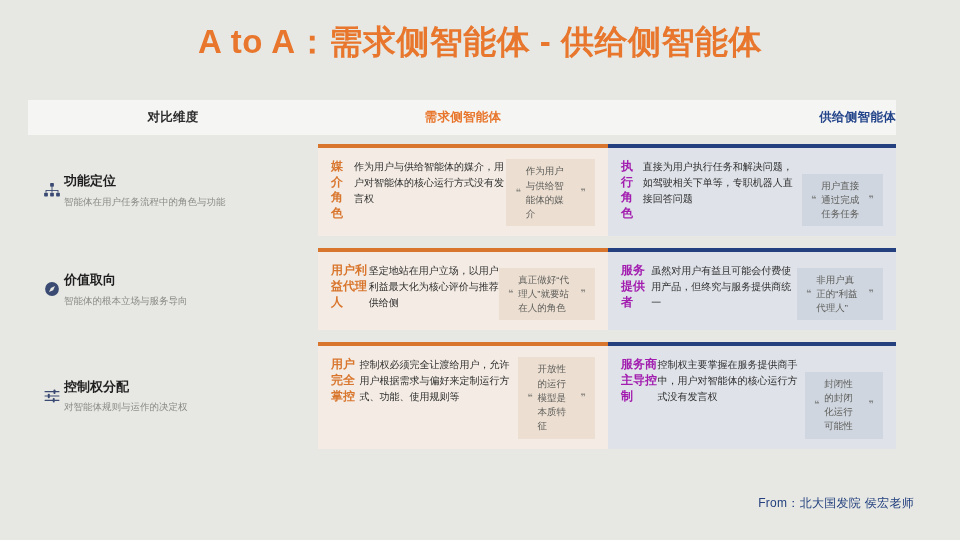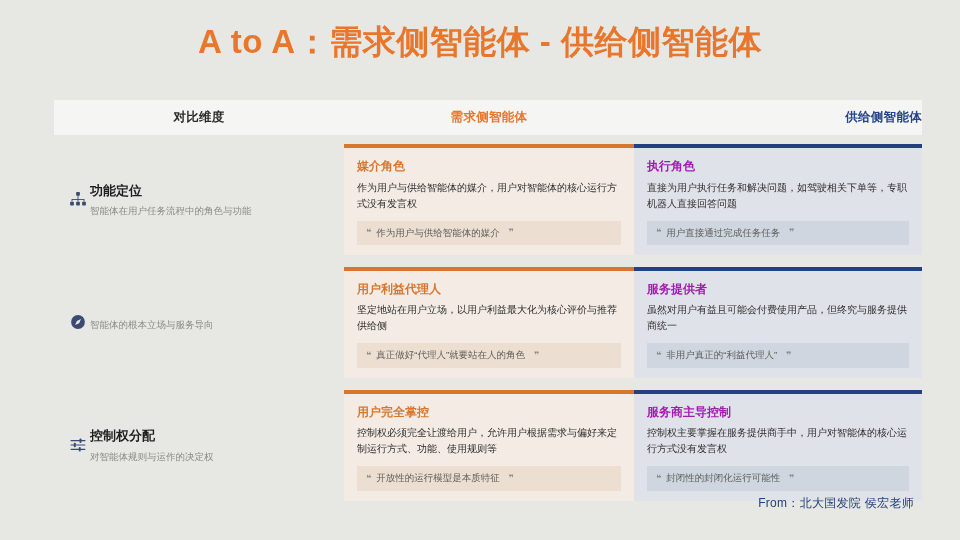--- a/index.html
+++ b/index.html
@@ -15,21 +15,21 @@
   .title{
     position:absolute;left:0;right:0;top:20px;
     text-align:center;
     font-size:33px;font-weight:bold;letter-spacing:.5px;
     color:#e8762c;
     white-space:nowrap;
   }
 
   
   .table{
-    position:absolute;left:54px;top:100px;width:868px;
+    position:absolute;left:28px;top:100px;width:868px;
   }
   .thead{
     display:flex;
     background:#f5f5f4;
     height:35px;
     align-items:center;
   }
   .th{
     font-size:12.5px;font-weight:bold;text-align:center;
     letter-spacing:.3px;
@@ -65,21 +65,21 @@
   
   .card{
     width:290px;box-sizing:border-box;
     display:flex;flex-direction:column;
     padding:0;
   }
   .card.supply{width:288px;}
   .card-bar{height:4px;width:100%;}
   .card-body{
     flex:1;padding:11px 13px 10px 13px;
-    display:flex;flex-direction:column;
+    display:flex;flex-direction:row;
   }
   .card-title{
     font-size:12px;font-weight:bold;line-height:1.3;margin-bottom:5px;
   }
   .card-desc{
     font-size:10px;line-height:1.6;color:#2e2e2e;
     margin-bottom:9px;
   }
   .card-quote{
     margin-top:auto;
@@ -177,20 +177,21 @@
 
       <div class="row">
         <div class="dim">
           <span class="dim-icon">
             <svg width="18" height="18" viewBox="0 0 24 24">
               <circle cx="12" cy="12" r="9.2" fill="#3a4a72"></circle>
               <path d="M16 8 L10.5 10.5 L8 16 L13.5 13.5 Z" fill="#e7e8e4"></path>
             </svg>
           </span>
           <span class="dim-text">
+            <div class="dim-title">价值取向</div>
             <div class="dim-sub">智能体的根本立场与服务导向</div>
           </span>
         </div>
 
         <div class="card demand">
           <div class="card-bar"></div>
           <div class="card-body">
             <div class="card-title">用户利益代理人</div>
             <div class="card-desc">坚定地站在用户立场，以用户利益最大化为核心评价与推荐供给侧</div>
             <div class="card-quote">

